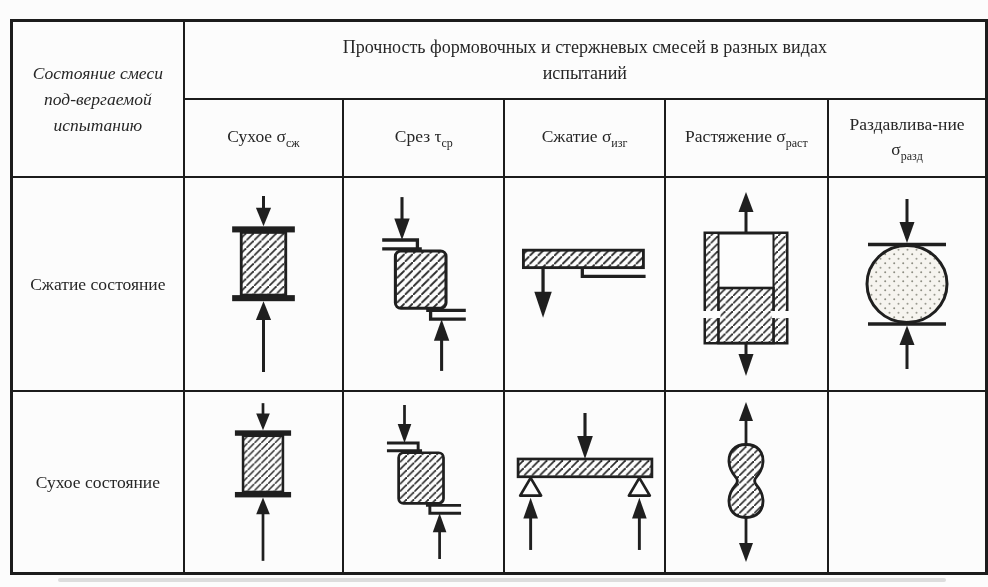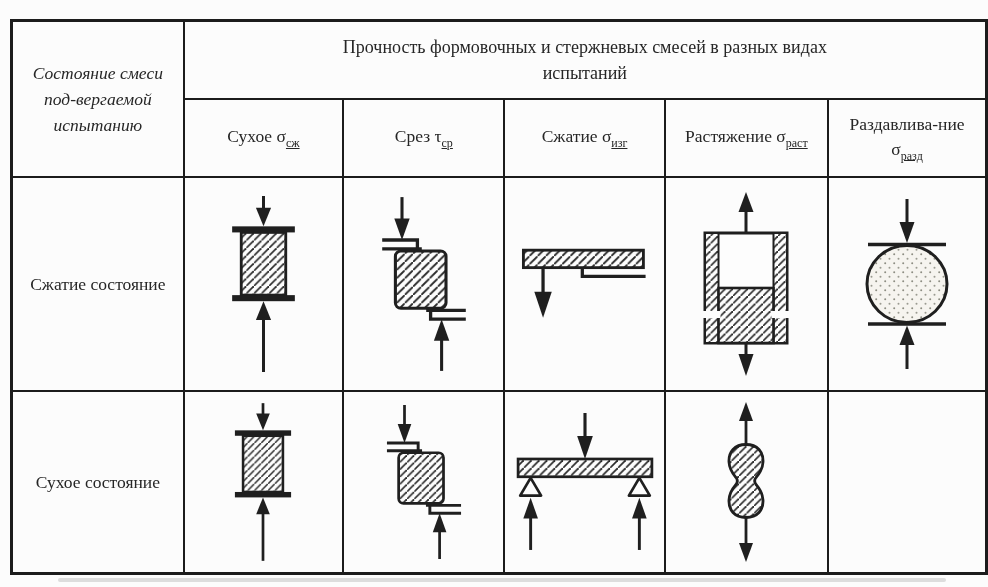--- a/index.html
+++ b/index.html
@@ -24,21 +24,21 @@
     padding:0;
   }
   td.corner{width:150px;padding:0 11px;font-size:17.5px;line-height:1.5;font-style:italic;}
   td.main-h{height:76px;font-size:18px;line-height:1.45;padding:0 10px;}
   tr.subrow td{height:76px;font-size:17.5px;line-height:1.4;padding:0 12px;}
   tr.subrow td.tight5{padding:0 18px;border-radius:21px;}
   tr.subrow td.tight6{padding:0 12px;}
   td.rowlabel{font-size:17.5px;line-height:1.5;padding:0 11px;}
   tr.datarow1 td{height:212px;}
   tr.datarow2 td{height:180px;}
-  sub{font-size:12px;text-decoration:underline;}
+  sub{font-size:12px;}
   .sym{white-space:nowrap;}
   svg.diag{vertical-align:middle;display:inline-block;}
   .scan-smudge{
     position:absolute;left:58px;top:578px;width:888px;height:4px;
     background:#c2c2c2;opacity:.55;border-radius:2px;
   }
   .defs-holder{position:absolute;width:0;height:0;overflow:hidden;}
 </style>
 </head>
 <body>

